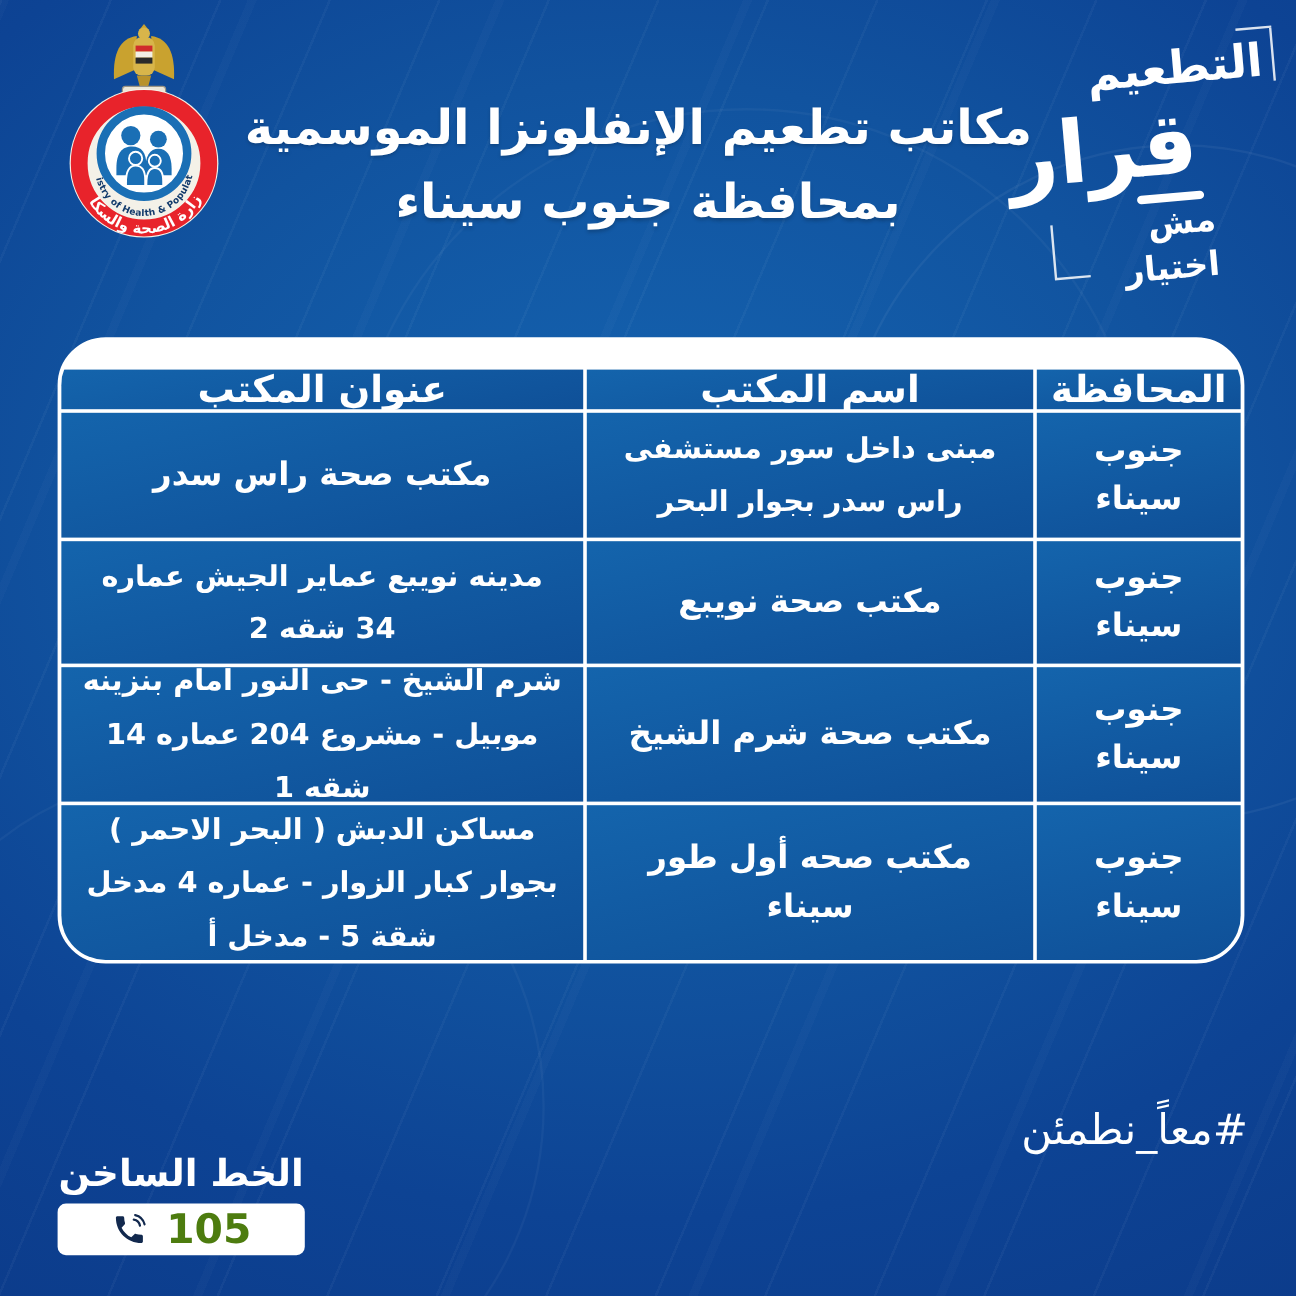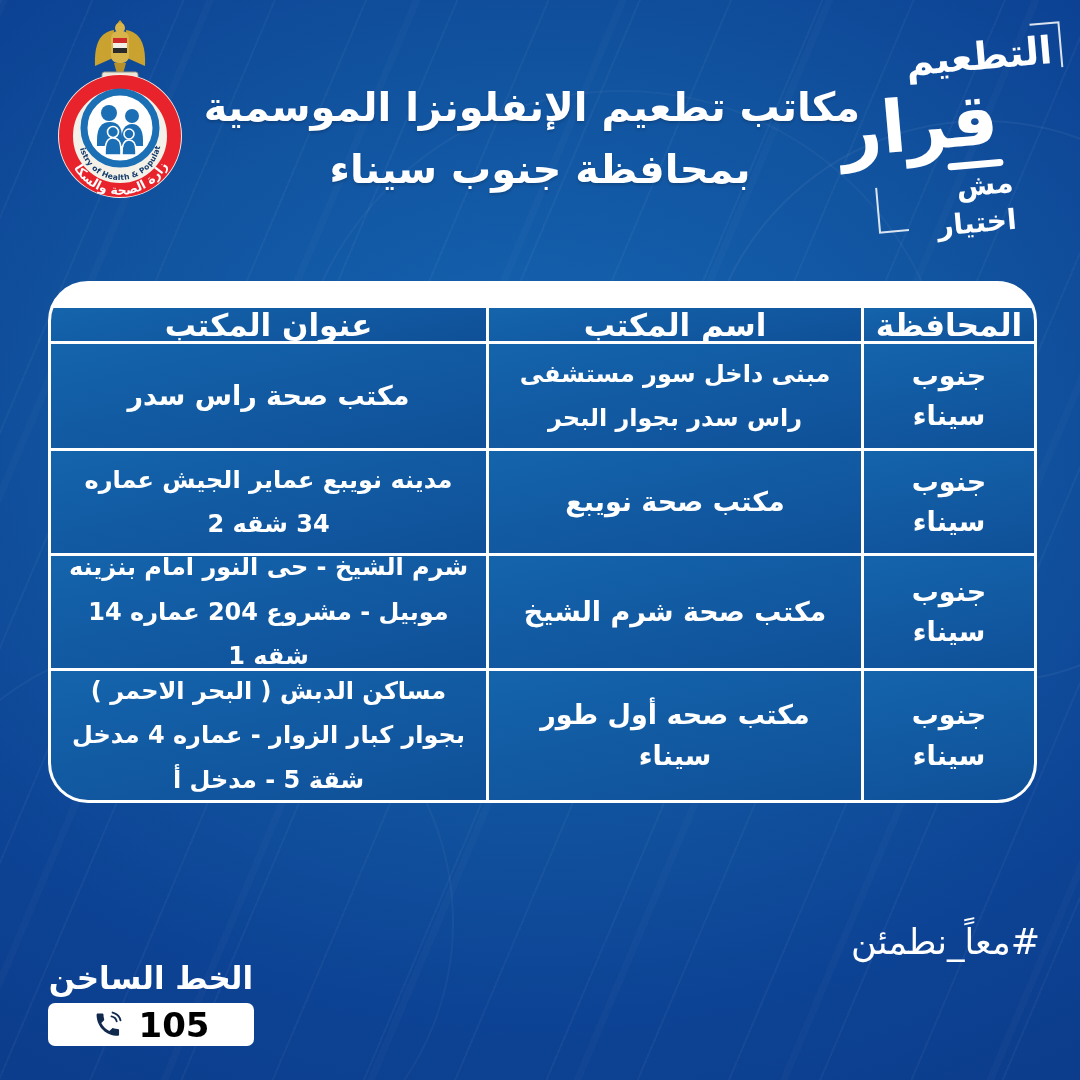--- a/index.html
+++ b/index.html
@@ -49,21 +49,21 @@
   .hdr{font-size:31px;margin-top:24px;}
   .gov,.name{font-size:27px;line-height:1.5;}
   .addr{font-size:24px;line-height:1.85;}
 
   
   .hotline-label{position:absolute;left:48px;top:960px;width:206px;text-align:center;
     font-size:31px;font-weight:bold;white-space:nowrap;}
   .hotline-box{position:absolute;left:48px;top:1003px;width:206px;height:43px;
     background:#fff;border-radius:7px;display:flex;flex-direction:row-reverse;
     align-items:center;justify-content:center;gap:16px;}
-  .hotline-number{color:#000000;font-size:34px;font-weight:bold;direction:ltr;}
+  .hotline-number{color:#4d7c0f;font-size:34px;font-weight:bold;direction:ltr;}
 
   
   .hashtag{position:absolute;right:40px;top:922px;font-size:35px;font-weight:normal;white-space:nowrap;}
 </style>
 </head>
 <body>
 
 <div class="poster">
   <div class="streaks"></div>
   <div class="deco-circle dc1"></div>

